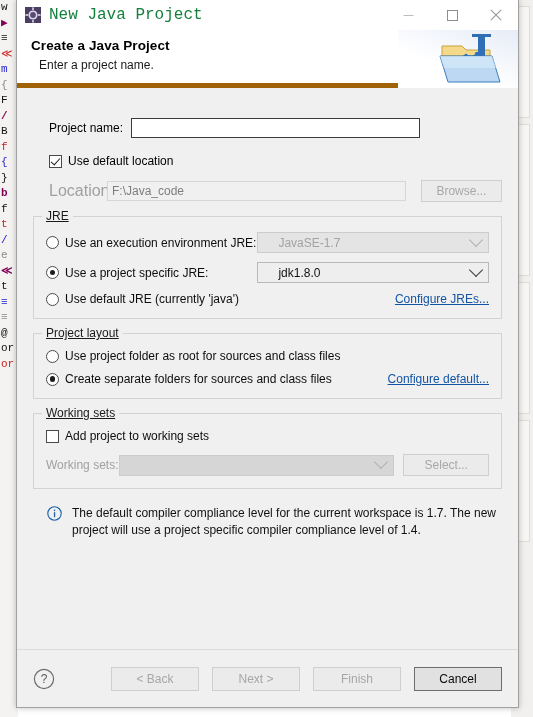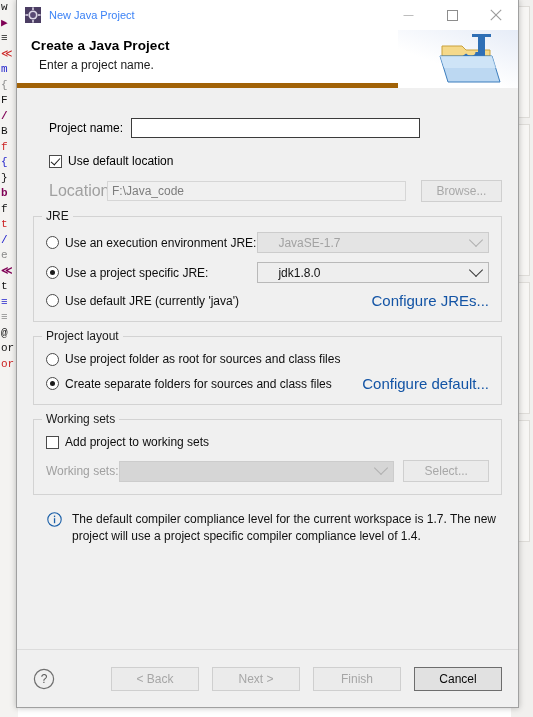--- a/index.html
+++ b/index.html
@@ -72,23 +72,24 @@
     flex: 0 0 auto;
     position: relative;
   }
   #title-icon {
     width: 16px; height: 16px;
     margin-left: 8px; margin-right: 8px;
     position: relative;
     flex: 0 0 auto;
   }
   #title-text {
-    font-size: 11px;
-    color: #3b82f6;
+    font-size: 16px;
+    color: #15803d;
     flex: 1 1 auto;
+    font-family: Liberation Mono, monospace;
   }
   .wbtn {
     width: 44px; height: 29px;
     display: flex; align-items: center; justify-content: center;
     flex: 0 0 auto;
     color: #9b9b9b;
   }
 
   
   #header {
@@ -216,20 +217,21 @@
     position: relative;
     box-sizing: border-box;
   }
   .group-title {
     position: absolute;
     top: -8px; left: 8px;
     background: #f0f0f0;
     padding: 0 4px;
     font-size: 12px;
     color: #1a1a1a;
+    text-decoration: underline;
   }
 
   
   .radio {
     width: 13px; height: 13px;
     border: 1px solid #4a4a4a;
     border-radius: 50%;
     background: #fff;
     display: inline-block;
     position: relative;
@@ -268,21 +270,22 @@
     right: 7px;
     width: 9px; height: 9px;
     border: solid #3a3a3a;
     border-width: 0 1.5px 1.5px 0;
     transform: translateY(-3px) rotate(45deg);
   }
   .combo.disabled .chev { border-color: #b0b0b0; }
 
   .link {
     color: #1354a5;
-    font-size: 15px;
+    text-decoration: underline;
+    font-size: 12px;
     cursor: pointer;
   }
 
   
   #info-box {
     margin: 16px 4px 0 14px;
     display: flex;
     align-items: flex-start;
   }
   #info-icon {

